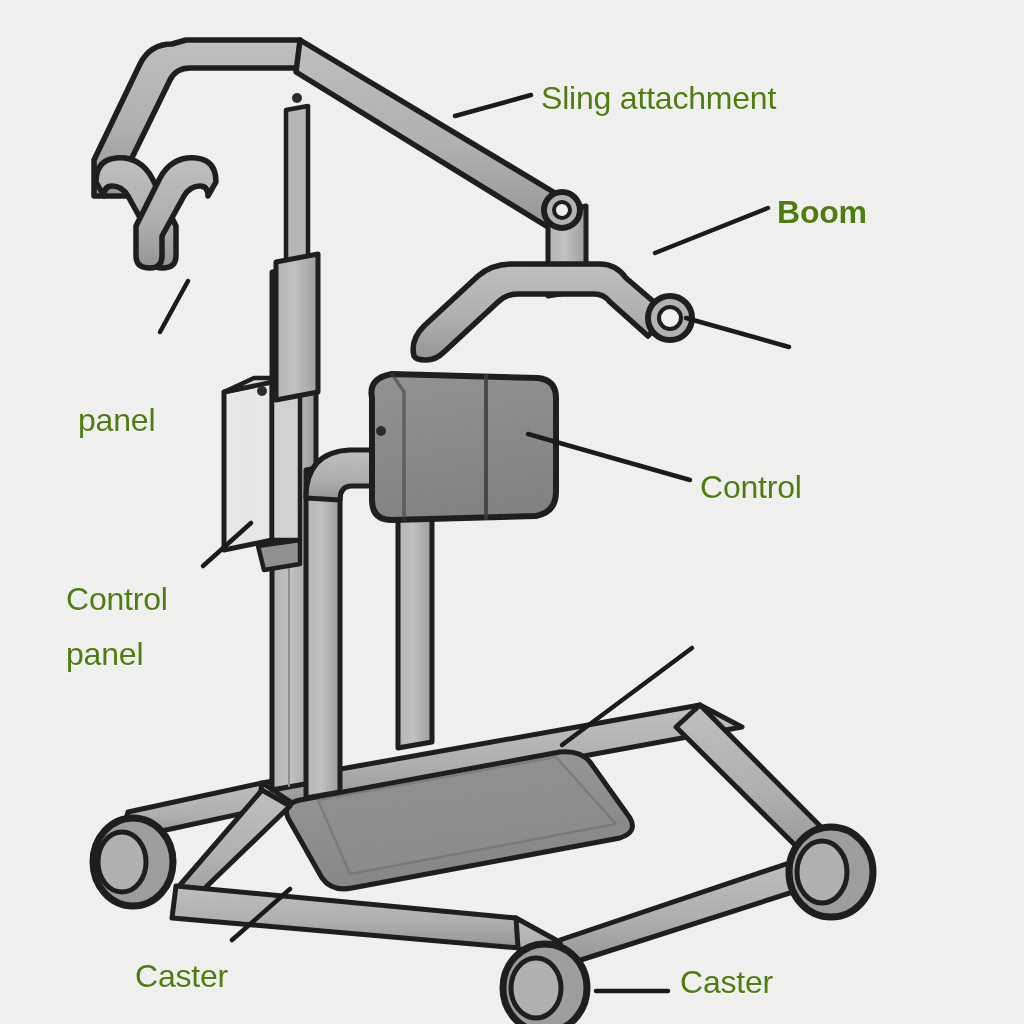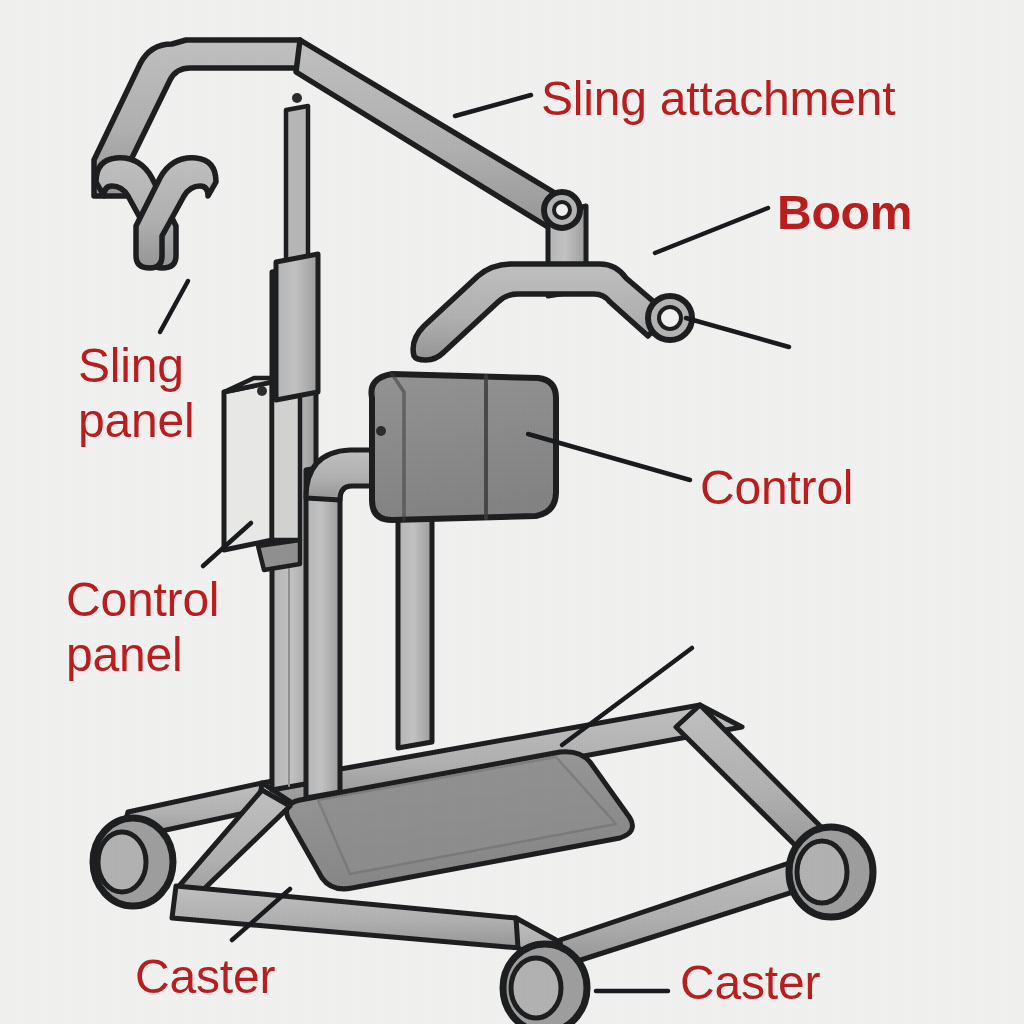--- a/index.html
+++ b/index.html
@@ -24,22 +24,22 @@
     background-image:
       repeating-linear-gradient(0deg, rgba(0,0,0,0.014) 0px, rgba(0,0,0,0.014) 1px, rgba(255,255,255,0.02) 1px, rgba(255,255,255,0.02) 2px),
       repeating-linear-gradient(90deg, rgba(0,0,0,0.012) 0px, rgba(0,0,0,0.012) 1px, rgba(255,255,255,0.02) 1px, rgba(255,255,255,0.02) 3px);
   }
   #art, #leaders {
     position: absolute;
     inset: 0;
   }
   .label {
     position: absolute;
-    color: #b91c1c;
-    font-size: 48px;
+    color: #4d7c0f;
+    font-size: 32px;
     line-height: 49px;
     white-space: pre;
     letter-spacing: -0.2px;
     text-shadow: 0 1px 0 rgba(255,255,255,0.75);
   }
   .label.two-line { line-height: 55px; }
 </style>
 </head>
 <body>
 
@@ -198,21 +198,21 @@
   </svg>
 
   <div class="label" style="left:541px; top:74px;">Sling attachment</div>
 
   <div class="label" style="left:777px; top:188px;font-weight:bold;">Boom</div>
 
 
   <div class="label" style="left:700px; top:463px;">Control</div>
 
 
-  <div class="label two-line" style="left:78px; top:338px;"><span>Sling</span><br><span>panel</span></div>
+  <div class="label two-line" style="left:78px; top:338px;"><br><span>panel</span></div>
 
   <div class="label two-line" style="left:66px; top:572px;"><span>Control</span><br><span>panel</span></div>
 
   <div class="label" style="left:135px; top:952px;">Caster</div>
 
   <div class="label" style="left:680px; top:958px;">Caster</div>
 
   <div id="grain"></div>
 </div>
 

